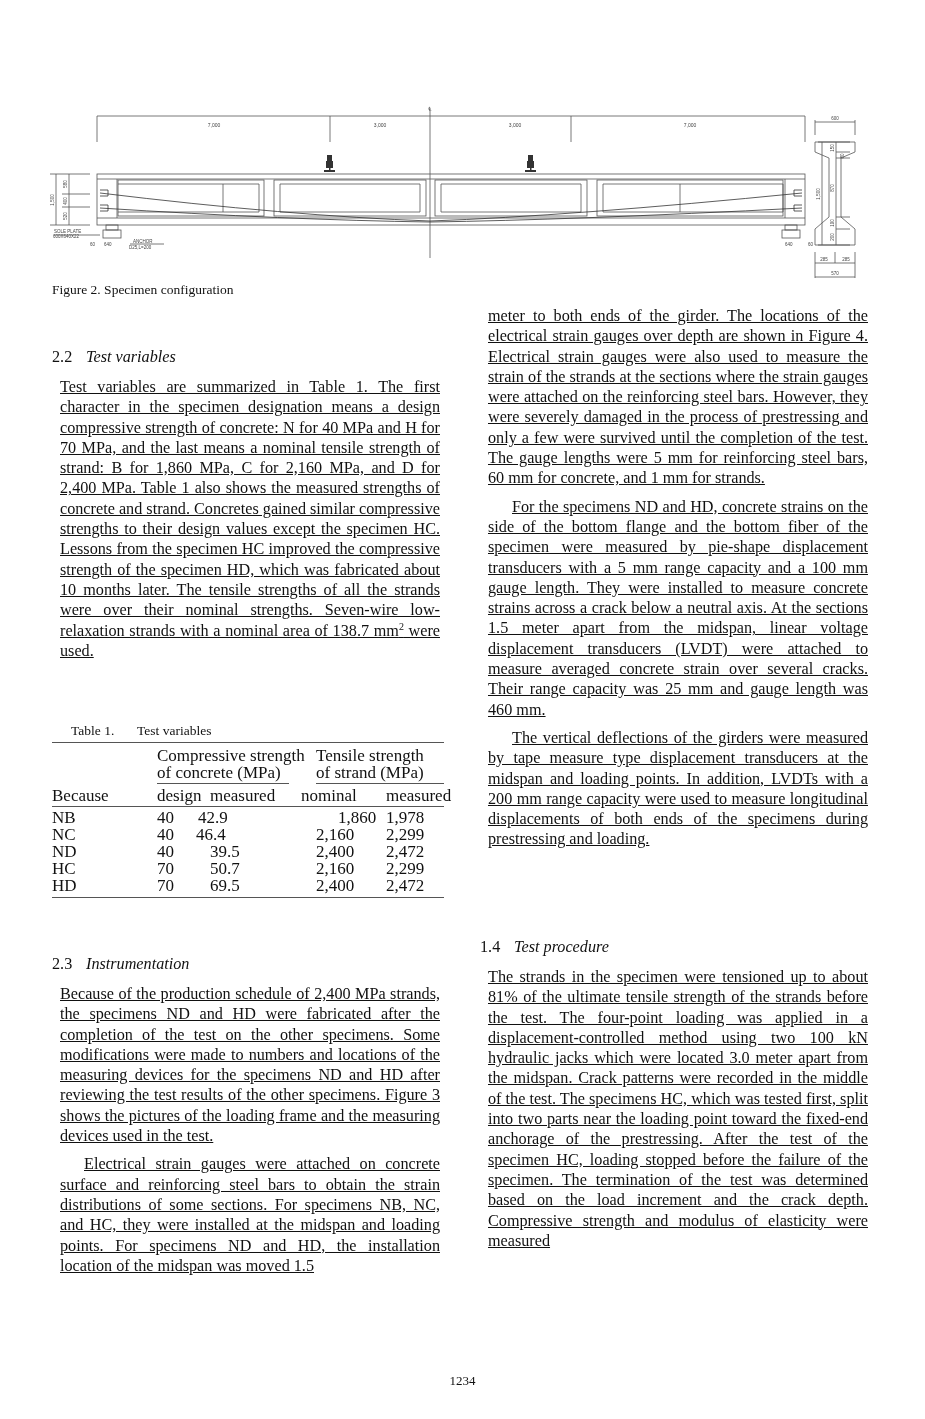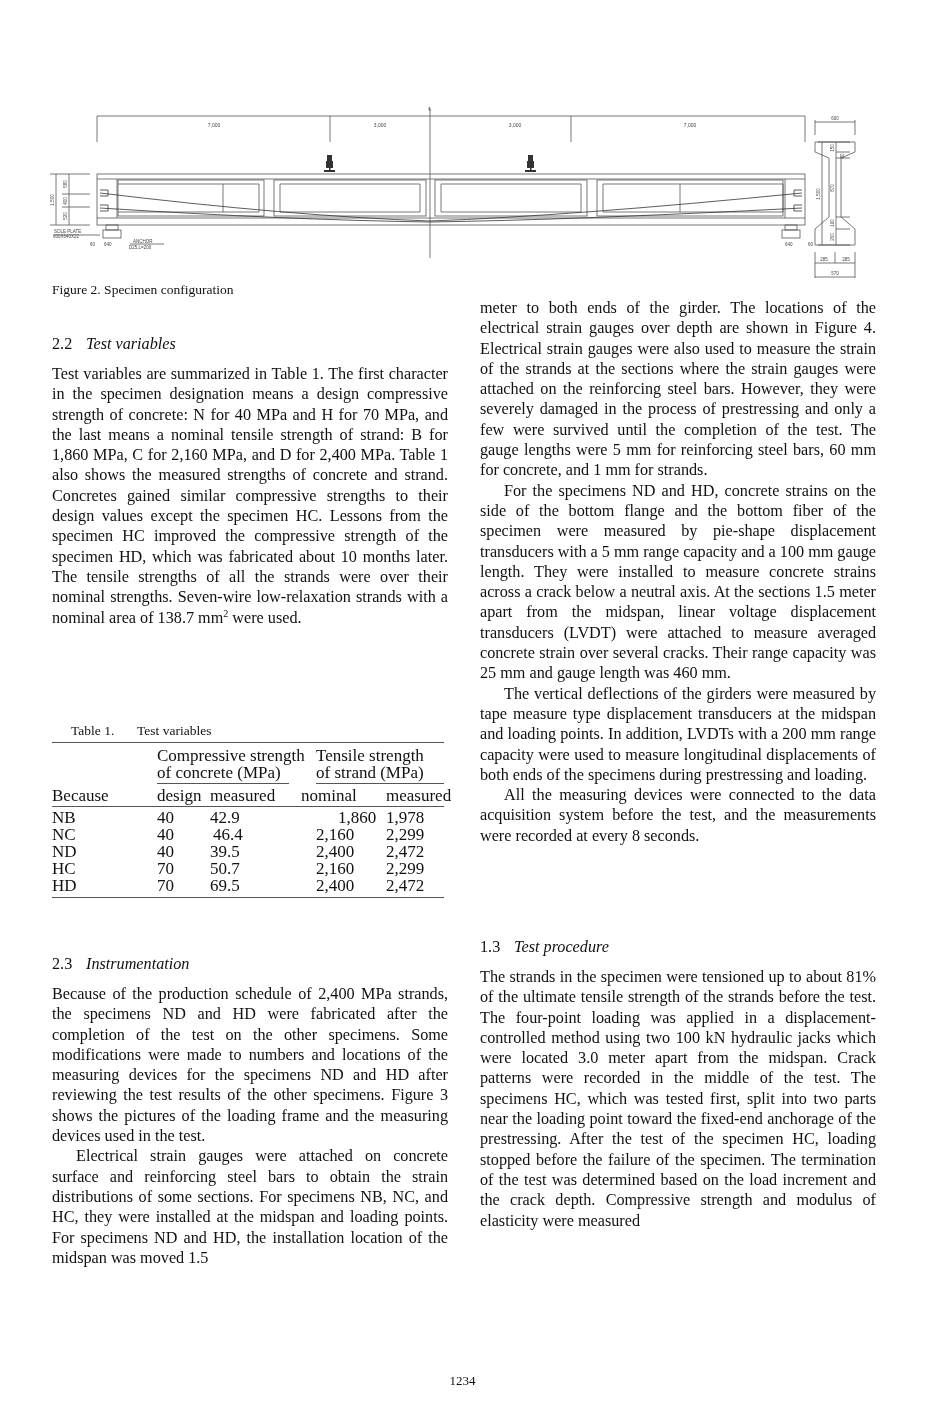--- a/index.html
+++ b/index.html
@@ -1,20 +1,20 @@
 <!DOCTYPE html>
 <html><head>
 <meta charset="utf-8">
 <style>
   html,body{margin:0;padding:0;background:#fff;}
   body{width:925px;height:1419px;position:relative;overflow:hidden;font-family:"Liberation Serif","DejaVu Serif",serif;color:#111;}
   .fig{position:absolute;left:40px;top:100px;width:845px;height:180px;}
   .caption{position:absolute;left:52px;top:282px;font-size:13.5px;}
   .col{position:absolute;width:396px;font-size:16.2px;line-height:20.3px;text-align:justify;}
-  .col p{margin:0;}
+  .col p{margin:8px;text-decoration:underline;}
   .col p.ind{text-indent:24px;}
   .left{left:52px;}
   .right{left:480px;}
   .heading{font-size:16.2px;line-height:20px;margin:0;}
   .heading .num{display:inline-block;width:34px;}
   .heading .title{font-style:italic;}
   .tbl-caption{position:absolute;left:52px;top:723px;font-size:13.5px;}
   .tbl-caption .lab{display:inline-block;width:66px;margin-left:19px;}
   .rule-top{position:absolute;left:52px;top:742px;width:392px;border-top:1px solid #555;}
   .rule-sub1{position:absolute;left:157px;top:783px;width:132px;border-top:1px solid #555;}
@@ -142,21 +142,21 @@
   <path d="M775,42 H815 V52 L801,58 V117 L815,129 V145 H775 V129 L789,117 V58 L775,52 Z"></path>
   <line x1="775" y1="163" x2="815" y2="163"></line>
     <line x1="775" y1="152" x2="775" y2="178"></line>
     <line x1="795" y1="152" x2="795" y2="163"></line>
     <line x1="815" y1="152" x2="815" y2="178"></line>
   <line x1="775" y1="177" x2="815" y2="177"></line>
 </svg>
 
 <div class="caption">Figure 2. Specimen configuration</div>
 
-<div class="col left" style="top:334px;">
+<div class="col left" style="top:347px;">
   <div class="heading">
     <span class="num">2.2</span><span class="title">Test variables</span>
   </div>
   <p style="margin-top:10px;"><span>Test variables are summarized in Table 1. The first character in the specimen designation means a design compressive strength of concrete: N for 40 MPa and H for 70 MPa, and the last means a nominal tensile strength of strand: B for 1,860 MPa, C for 2,160 MPa, and D for 2,400 MPa. Table 1 also shows the measured strengths of concrete and strand. Concretes gained similar compressive strengths to their design values except the specimen HC. Lessons from the specimen HC improved the compressive strength of the specimen HD, which was fabricated about 10 months later. The tensile strengths of all the strands were over their nominal strengths. Seven-wire low-relaxation strands with a nominal area of 138.7 mm</span><sup>2</sup><span> were used.</span></p>
 </div>
 
 <div class="tbl-caption">
   <span class="lab">Table 1.</span><span>Test variables</span>
 </div>
 <div class="rule-top"></div>
@@ -169,28 +169,28 @@
 <div class="cell" style="left:52px;top:788px;">Because</div>
 <div class="cell" style="left:157px;top:788px;">design</div>
 <div class="cell" style="left:210px;top:788px;">measured</div>
 <div class="cell" style="left:301px;top:788px;">nominal</div>
 <div class="cell" style="left:386px;top:788px;">measured</div>
 <div class="rule-mid"></div>
 
 <div>
   <div class="cell" style="left:52px;top:810px;">NB</div>
   <div class="cell" style="left:157px;top:810px;">40</div>
-  <div class="cell" style="left:210px;top:810px;">42.9</div>
+  <div class="cell" style="left:198px;top:810px;">42.9</div>
   <div class="cell" style="left:316px;top:810px;margin-left:22px;">1,860</div>
   <div class="cell" style="left:386px;top:810px;">1,978</div>
 </div>
 <div>
   <div class="cell" style="left:52px;top:827px;">NC</div>
   <div class="cell" style="left:157px;top:827px;">40</div>
-  <div class="cell" style="left:213px;top:827px;">46.4</div>
+  <div class="cell" style="left:196px;top:827px;">46.4</div>
   <div class="cell" style="left:316px;top:827px;">2,160</div>
   <div class="cell" style="left:386px;top:827px;">2,299</div>
 </div>
 <div>
   <div class="cell" style="left:52px;top:844px;">ND</div>
   <div class="cell" style="left:157px;top:844px;">40</div>
   <div class="cell" style="left:210px;top:844px;">39.5</div>
   <div class="cell" style="left:316px;top:844px;">2,400</div>
   <div class="cell" style="left:386px;top:844px;">2,472</div>
 </div>
@@ -215,23 +215,22 @@
     <span class="num">2.3</span><span class="title">Instrumentation</span>
   </div>
   <p style="margin-top:10px;">Because of the production schedule of 2,400 MPa strands, the specimens ND and HD were fabricated after the completion of the test on the other specimens. Some modifications were made to numbers and locations of the measuring devices for the specimens ND and HD after reviewing the test results of the other specimens. Figure 3 shows the pictures of the loading frame and the measuring devices used in the test.</p>
   <p class="ind">Electrical strain gauges were attached on concrete surface and reinforcing steel bars to obtain the strain distributions of some sections. For specimens NB, NC, and HC, they were installed at the midspan and loading points. For specimens ND and HD, the installation location of the midspan was moved 1.5</p>
 </div>
 
 <div class="col right" style="top:298px;">
   <p>meter to both ends of the girder. The locations of the electrical strain gauges over depth are shown in Figure 4. Electrical strain gauges were also used to measure the strain of the strands at the sections where the strain gauges were attached on the reinforcing steel bars. However, they were severely damaged in the process of prestressing and only a few were survived until the completion of the test. The gauge lengths were 5 mm for reinforcing steel bars, 60 mm for concrete, and 1 mm for strands.</p>
   <p class="ind">For the specimens ND and HD, concrete strains on the side of the bottom flange and the bottom fiber of the specimen were measured by pie-shape displacement transducers with a 5 mm range capacity and a 100 mm gauge length. They were installed to measure concrete strains across a crack below a neutral axis. At the sections 1.5 meter apart from the midspan, linear voltage displacement transducers (LVDT) were attached to measure averaged concrete strain over several cracks. Their range capacity was 25 mm and gauge length was 460 mm.</p>
   <p class="ind">The vertical deflections of the girders were measured by tape measure type displacement transducers at the midspan and loading points. In addition, LVDTs with a 200 mm range capacity were used to measure longitudinal displacements of both ends of the specimens during prestressing and loading.</p>
-  <p class="ind">All the measuring devices were connected to the data acquisition system before the test, and the measurements were recorded at every 8 seconds.</p>
 </div>
 
 <div class="col right" style="top:937px;">
   <div class="heading">
-    <span class="num">1.3</span><span class="title">Test procedure</span>
+    <span class="num">1.4</span><span class="title">Test procedure</span>
   </div>
   <p style="margin-top:10px;">The strands in the specimen were tensioned up to about 81% of the ultimate tensile strength of the strands before the test. The four-point loading was applied in a displacement-controlled method using two 100 kN hydraulic jacks which were located 3.0 meter apart from the midspan. Crack patterns were recorded in the middle of the test. The specimens HC, which was tested first, split into two parts near the loading point toward the fixed-end anchorage of the prestressing. After the test of the specimen HC, loading stopped before the failure of the specimen. The termination of the test was determined based on the load increment and the crack depth. Compressive strength and modulus of elasticity were measured</p>
 </div>
 
 <div class="pageno">1234</div>
 
 </body></html>

